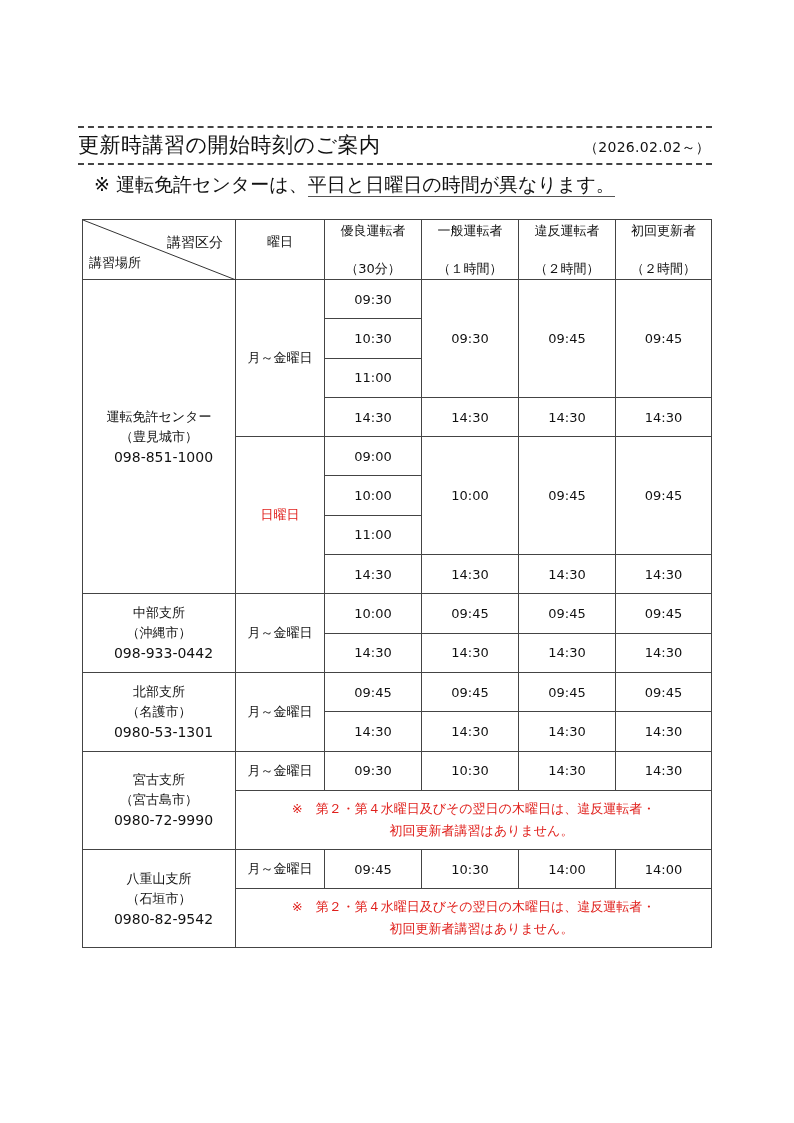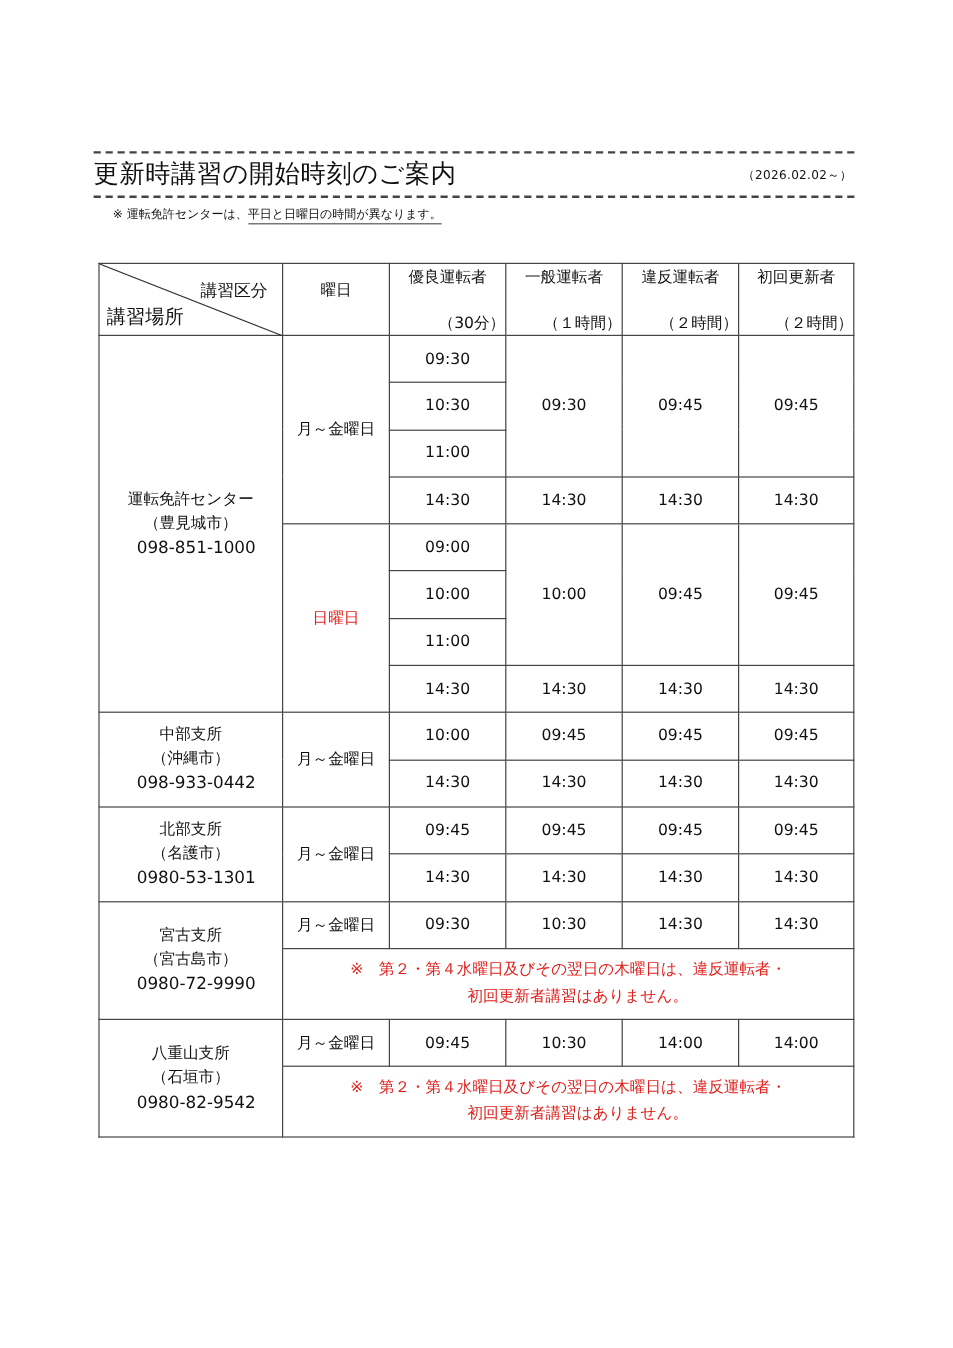--- a/index.html
+++ b/index.html
@@ -2,39 +2,39 @@
 <html><head>
 <meta charset="utf-8">
 <style>
   html, body { margin:0; padding:0; background:#ffffff; }
   body { width:794px; height:1123px; position:relative; overflow:hidden;
          font-family:"DejaVu Sans", "Liberation Sans", sans-serif; color:#111; }
   .dash { position:absolute; left:78px; width:634px; height:0; border-top:2px dashed #444; }
   #dash1 { top:126px; }
   #dash2 { top:163px; }
   .title { position:absolute; left:78px; top:131px; font-size:21px; letter-spacing:0.5px; color:#111; }
-  .date { position:absolute; right:84px; top:139px; font-size:10px; color:#111; letter-spacing:0.3px; }
-  .note { position:absolute; left:94px; top:172px; font-size:10px; color:#111; }
+  .date { position:absolute; right:84px; top:139px; font-size:14px; color:#111; letter-spacing:0.3px; }
+  .note { position:absolute; left:94px; top:172px; font-size:19px; color:#111; }
   .note .ul { border-bottom:1px solid #555; padding-bottom:1px; }
 
   table.sched { position:absolute; left:82px; top:219px; border-collapse:collapse; table-layout:fixed; }
   table.sched td, table.sched th { border:1px solid #444; font-weight:normal; font-size:13px;
       text-align:center; vertical-align:middle; padding:0; color:#111; }
   col.c0 { width:153px; } col.c1 { width:89px; } col.c2 { width:97px; } col.c3 { width:97px; }
   col.c4 { width:97px; } col.c5 { width:96px; }
   tr.hdr { height:60px; }
   tr.r { height:39.3px; }
   tr.n { height:59px;padding-left:41px; }
   th.diag { position:relative; background:
       linear-gradient(to top right, transparent calc(50% - 0.6px), #333 calc(50% - 0.6px), #333 calc(50% + 0.6px), transparent calc(50% + 0.6px)); }
   th.diag { background: none; }
   .diag svg { position:absolute; left:0; top:0; }
   .diag .tr { position:absolute; right:12px; top:14px; font-size:14px; }
-  .diag .bl { position:absolute; left:6px; top:34px; font-size:16px; }
-  .hdr .l2 { display:block; margin-top:20px;text-align:right; }
+  .diag .bl { position:absolute; left:6px; top:34px; font-size:13px; }
+  .hdr .l2 { display:block; margin-top:20px; }
   td.place { text-align:left; vertical-align:top; padding:8px 0 0 10px; line-height:20px; font-size:13.5px; }
   td.place .tel { display:block; padding-left:9px; font-size:14px; }
   .red { color:#e0201c !important; }
   td.notecell { text-align:left; padding:0 0 0 6px; font-size:13.5px; line-height:22px; }
   td.notecell .ind { padding-left:16px;margin-top:18px; }
 </style>
 </head>
 <body>
 
 <div class="dash" id="dash1"></div>

